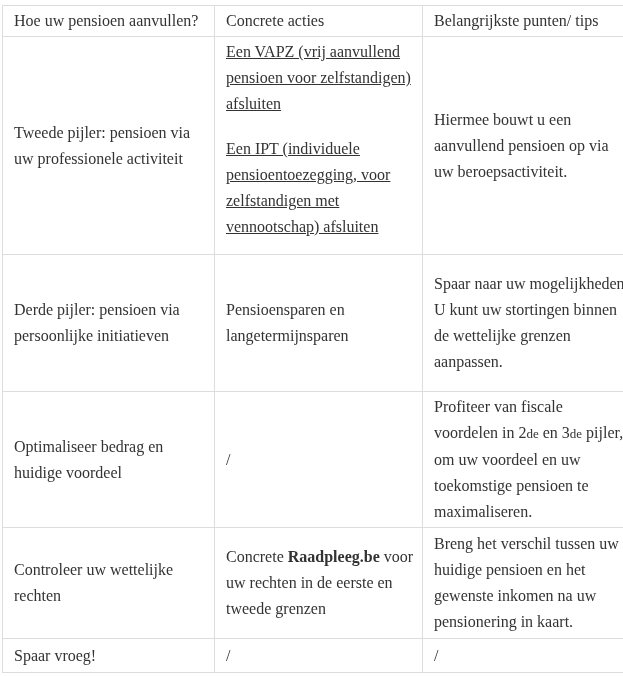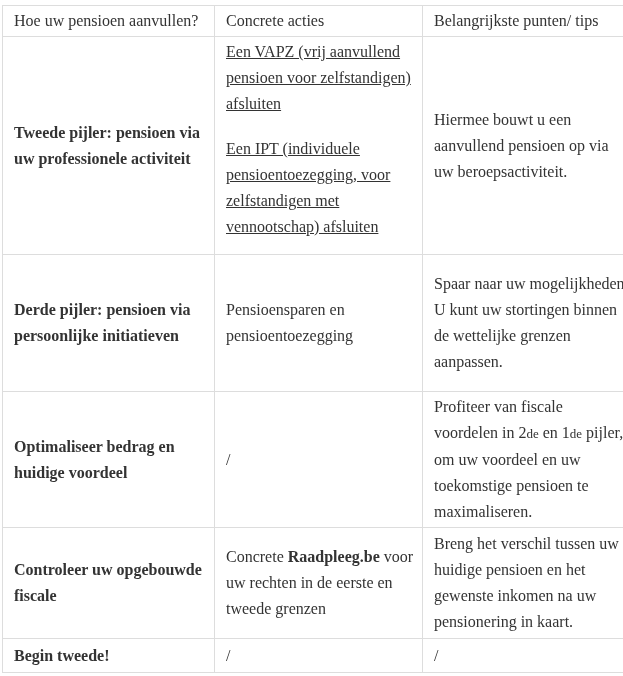--- a/index.html
+++ b/index.html
@@ -30,21 +30,21 @@
     vertical-align: middle;
     font-weight: normal;
     overflow: hidden;
   }
   tr.tr-h  { height: 31px; }
   tr.tr-1  { height: 214px; }
   tr.tr-2  { height: 137px; }
   tr.tr-3  { height: 135px; }
   tr.tr-4  { height: 111px; }
   tr.tr-5  { height: 34px; }
-  td.topic { font-weight: bold; margin-top: 36px; }
+  td.topic { font-weight: normal; margin-top: 36px; }
   td p { margin: 0 0 19px 0; text-decoration: underline; }
   td p:last-child { margin-bottom: 12px; }
   .ord { font-size: 13px; }
   strong { font-weight: bold; }
 </style>
 </head>
 <body>
 
 <table class="pension-table">
   <colgroup>
@@ -63,41 +63,41 @@
       <td class="topic">Tweede pijler: pensioen via uw professionele activiteit</td>
       <td>
         <p>Een VAPZ (vrij aanvullend pensioen voor zelfstandigen) afsluiten</p>
         <p>Een IPT (individuele pensioentoezegging, voor zelfstandigen met vennootschap) afsluiten</p>
       </td>
       <td>Hiermee bouwt u een aanvullend pensioen op via uw beroepsactiviteit.</td>
     </tr>
 
     <tr class="tr-2">
       <td class="topic">Derde pijler: pensioen via persoonlijke initiatieven</td>
-      <td>Pensioensparen en pensioentoezegging</td>
+      <td>Pensioensparen en langetermijnsparen</td>
       <td>Spaar naar uw mogelijkheden. U kunt uw stortingen binnen de wettelijke grenzen aanpassen.</td>
     </tr>
 
     <tr class="tr-3">
       <td class="topic">Optimaliseer bedrag en huidige voordeel</td>
       <td>/</td>
       <td><span>Profiteer van fiscale voordelen in 2</span><span class="ord">de</span>
-        <span>en 1</span><span class="ord">de</span>
+        <span>en 3</span><span class="ord">de</span>
         <span>pijler, om uw voordeel en uw toekomstige pensioen te maximaliseren.</span></td>
     </tr>
 
     <tr class="tr-4">
-      <td class="topic">Controleer uw opgebouwde fiscale</td>
+      <td class="topic">Controleer uw wettelijke rechten</td>
       <td>
         <span>Concrete</span>
         <strong>Raadpleeg.be</strong>
         <span>voor uw rechten in de eerste en tweede grenzen</span>
       </td>
       <td>Breng het verschil tussen uw huidige pensioen en het gewenste inkomen na uw pensionering in kaart.</td>
     </tr>
 
     <tr class="tr-5">
-      <td class="topic">Begin tweede!</td>
+      <td class="topic">Spaar vroeg!</td>
       <td>/</td>
       <td>/</td>
     </tr>
   </tbody>
 </table>
 
 </body></html>

